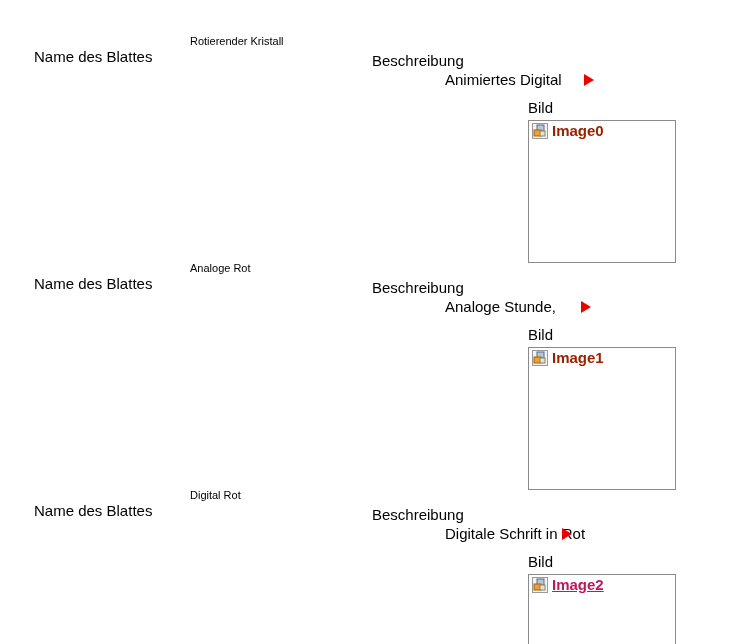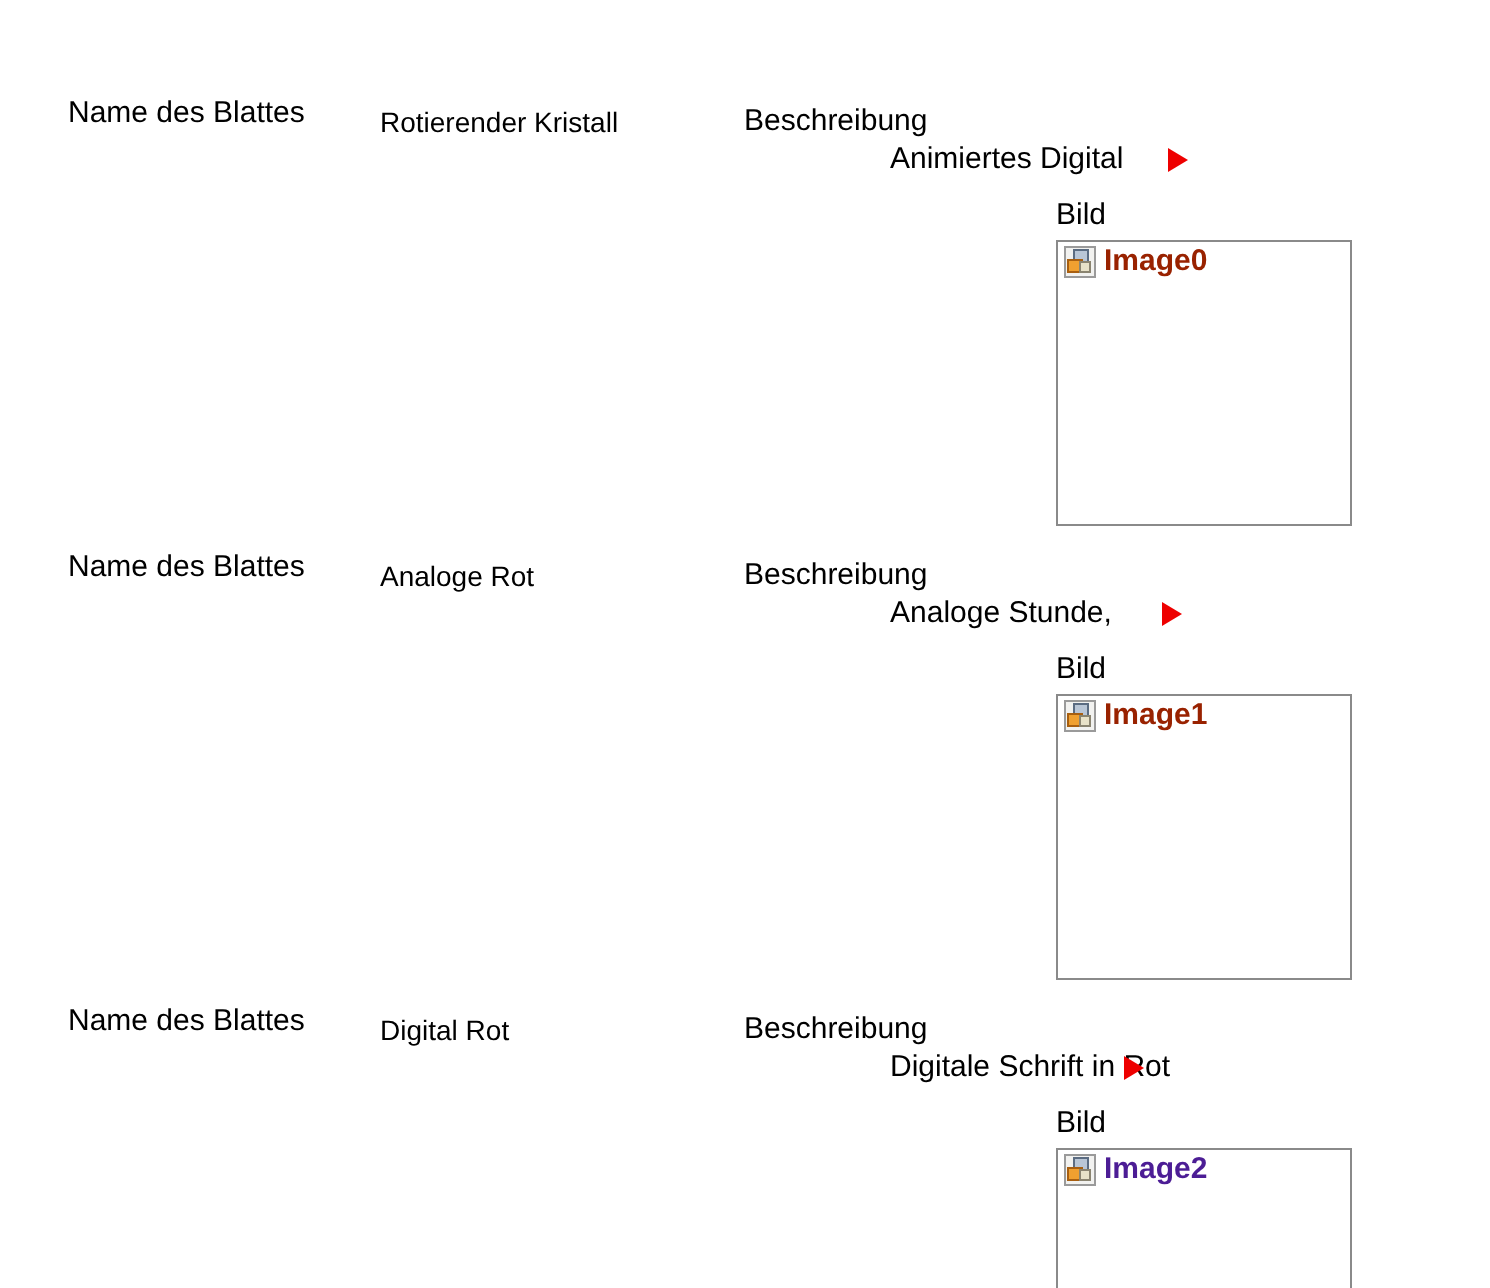--- a/index.html
+++ b/index.html
@@ -33,23 +33,23 @@
     line-height: 18px;
     color: #000;
   }
   .label-name {
     left: 34px;
     top: 48px;
   }
   .value-name {
     position: absolute;
     left: 190px;
-    top: 52px;
-    white-space: nowrap;
-    font-size: 14px;
+    top: 32px;
+    white-space: nowrap;
+    font-size: 11px;
     line-height: 18px;
     color: #000;
   }
 
   
   .label-desc {
     left: 372px;
     top: 52px;
   }
   .value-desc {
@@ -195,18 +195,18 @@
     <div class="image-box" style="border-color: rgb(138, 138, 138);">
       <div class="broken-img-row">
         <span class="broken-icon">
           <svg width="16" height="16" viewBox="0 0 16 16" xmlns="http://www.w3.org/2000/svg">
             <rect x="0.5" y="0.5" width="15" height="15" fill="#f2f2f0" stroke="#9a9a9a"></rect>
             <rect x="5" y="2" width="7" height="6" fill="#b9c6d6" stroke="#5b6c82" stroke-width="1"></rect>
             <rect x="2" y="7" width="7" height="6" fill="#f0a030" stroke="#a85f10" stroke-width="1"></rect>
             <rect x="8" y="8" width="5" height="5" fill="#e8e2c8" stroke="#8a8470" stroke-width="1"></rect>
           </svg>
         </span>
-        <span class="broken-alt" style="color: #4c1d95;">Image2</span>
+        <span class="broken-alt" style="color: #be185d; text-decoration: underline;">Image2</span>
       </div>
     </div>
 
   </div>
 </div>
 
 </body></html>

